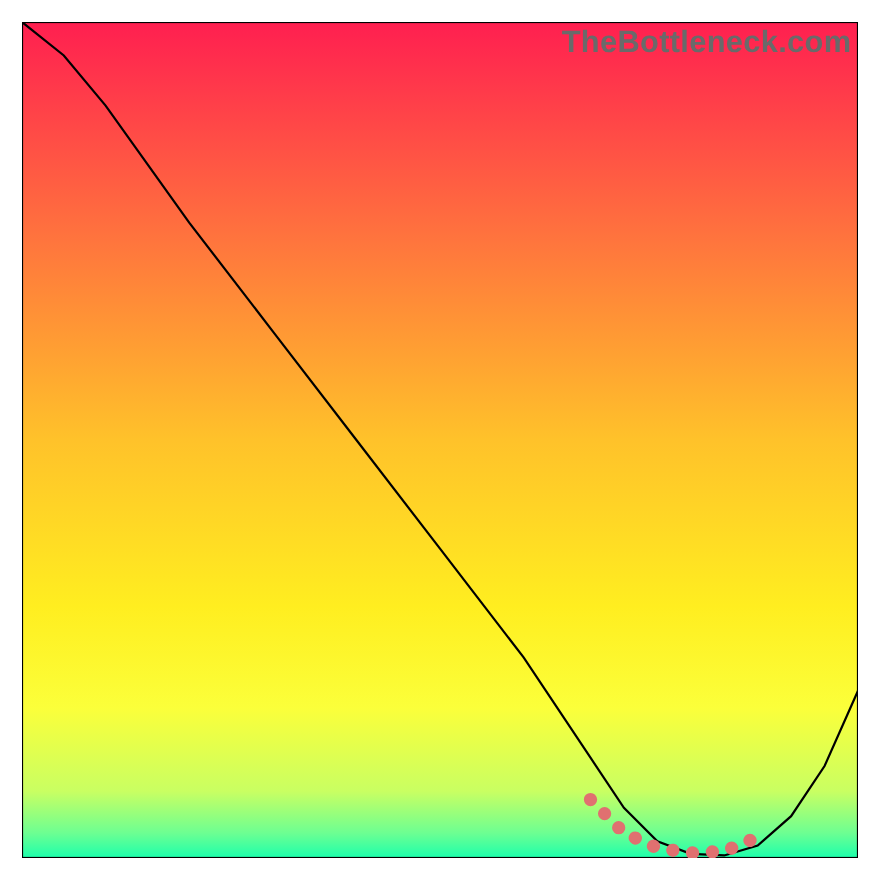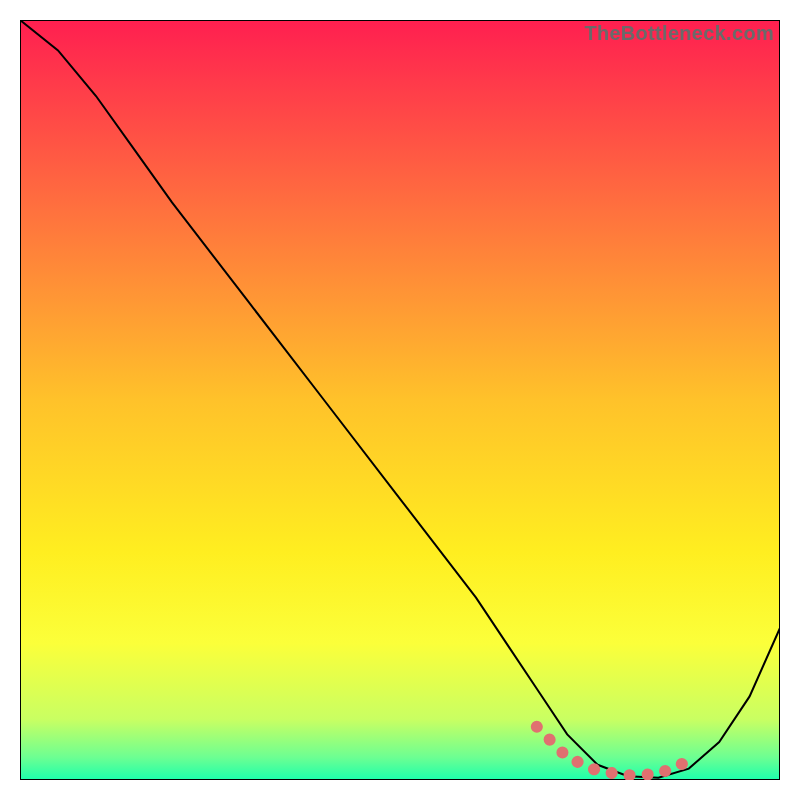--- a/index.html
+++ b/index.html
@@ -19,21 +19,21 @@
     height: 760px;
   }
   .plot-area {
     position: absolute;
     left: 0; top: 0; right: 0; bottom: 0;
   }
   .watermark {
     position: absolute;
     top: 2px;
     right: 6px;
-    font-size: 20px;
+    font-size: 28px;
     font-weight: 600;
     color: #6a6a6a;
     letter-spacing: 0.3px;
     user-select: none;
   }
 </style>
 </head>
 <body>
 
 <div class="chart-frame">

